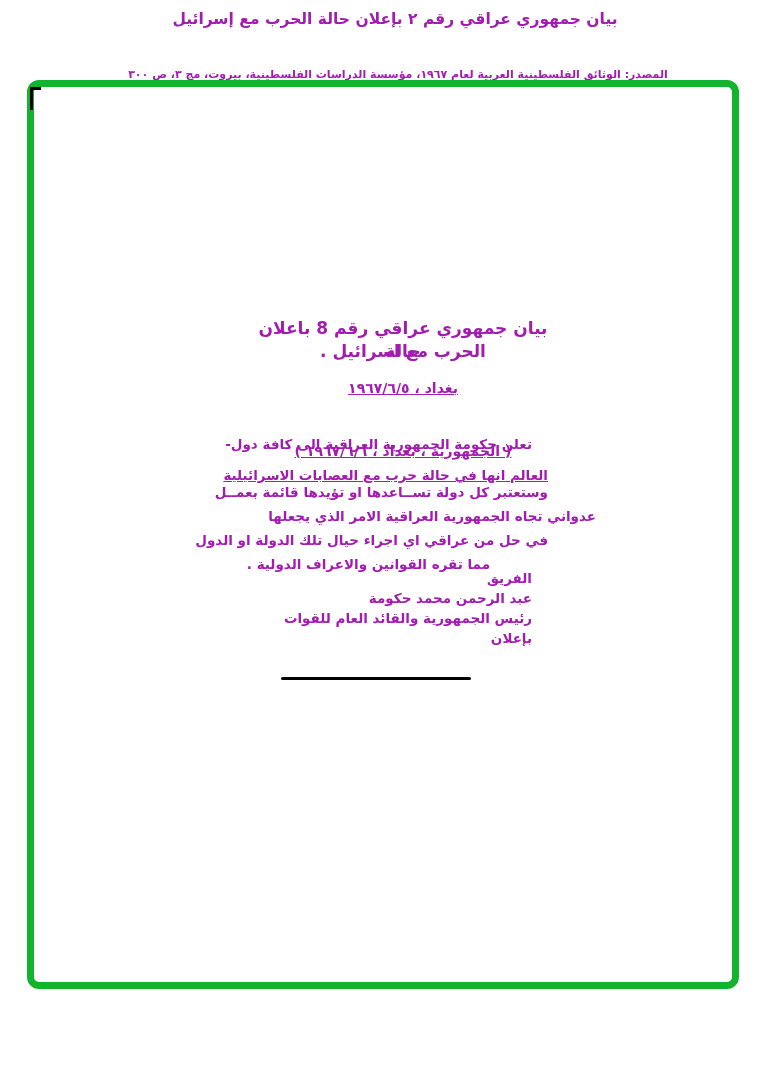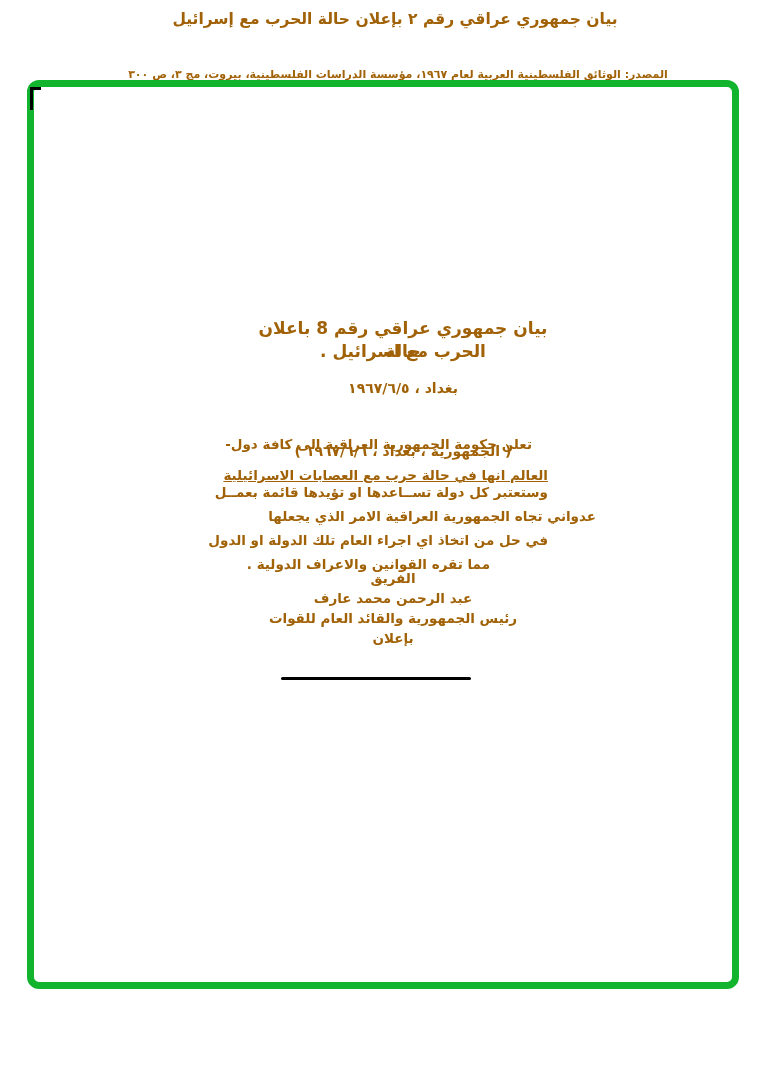--- a/index.html
+++ b/index.html
@@ -3,21 +3,21 @@
 <meta charset="utf-8">
 <style>
   * { margin: 0; padding: 0; box-sizing: border-box; }
   html, body {
     width: 758px; height: 1078px;
     background: #ffffff;
     font-family: "DejaVu Sans", sans-serif;
     overflow: hidden;
   }
   .abs { position: absolute; }
-  .ar { direction: rtl; unicode-bidi: plaintext; color: #a16207; font-weight: bold; padding-left: 32px; }
+  .ar { direction: rtl; unicode-bidi: plaintext; color: #a21caf; font-weight: bold; padding-left: 32px; }
 
   
   .hdr-title {
     left: 0; top: 10px; width: 758px;
     text-align: center;
     font-size: 15.5px;
     letter-spacing: 0.2px;
   }
   .hdr-source {
     left: 3px; top: 40px; width: 758px;
@@ -49,20 +49,21 @@
     line-height: 23px;
   }
   .t1 { top: 317px; }
   .t2 { top: 340px; }
 
   .doc-date {
     left: 222px; width: 330px;
     text-align: center;
     font-size: 14px;
     line-height: 19px;
+    text-decoration: underline;
   }
   .d1 { top: 379px; }
   .d2 { top: 398px; margin-top: 44px; }
 
   .body-line {
     left: 222px; width: 326px;
     font-size: 13.5px;
     line-height: 22px;
     text-align: justify;
     text-align-last: justify;
@@ -70,21 +71,21 @@
   }
   .b0 { top: 433px; padding-right: 16px; }
   .b1 { top: 464px; text-decoration: underline; }
   .b2 { top: 481px; }
   .b3 { top: 505px; margin-left: 48px; }
   .b4 { top: 529px; }
   .b5 { top: 553px; text-align: right; text-align-last: right; padding-right: 58px; }
 
   .sig {
     left: 222px; width: 310px;
-    text-align: center;
+    text-align: right;
     font-size: 13.5px;
     line-height: 20px;
   }
   .s0 { top: 568px; }
   .s1 { top: 588px; }
   .s2 { top: 608px; }
 
   .separator {
     left: 281px; top: 677px;
     width: 190px; height: 3px;
@@ -104,20 +105,20 @@
 <div class="abs ar doc-title t1">بيان جمهوري عراقي رقم 8 باعلان حالة</div>
 <div class="abs ar doc-title t2">الحرب مع اسرائيل .</div>
 
 <div class="abs ar doc-date d1">بغداد ، ١٩٦٧/٦/٥</div>
 <div class="abs ar doc-date d2">( الجمهورية ، بغداد ، ١٩٦٧/٦/٦ )</div>
 
 <div class="abs ar body-line b0">تعلن حكومة الجمهورية العراقية الى كافة دول-</div>
 <div class="abs ar body-line b1">العالم انها في حالة حرب مع العصابات الاسرائيلية</div>
 <div class="abs ar body-line b2">وستعتبر كل دولة تســاعدها او تؤيدها قائمة بعمــل</div>
 <div class="abs ar body-line b3">عدواني تجاه الجمهورية العراقية الامر الذي يجعلها</div>
-<div class="abs ar body-line b4">في حل من اتخاذ اي اجراء العام تلك الدولة او الدول</div>
+<div class="abs ar body-line b4">في حل من عراقي اي اجراء حيال تلك الدولة او الدول</div>
 <div class="abs ar body-line b5">مما تقره القوانين والاعراف الدولية .</div>
 
 <div class="abs ar sig s0">الفريق</div>
-<div class="abs ar sig s1">عبد الرحمن محمد عارف</div>
+<div class="abs ar sig s1">عبد الرحمن محمد حكومة</div>
 <div class="abs ar sig s2">رئيس الجمهورية والقائد العام للقوات بإعلان</div>
 
 <div class="abs separator"></div>
 
 </body></html>

